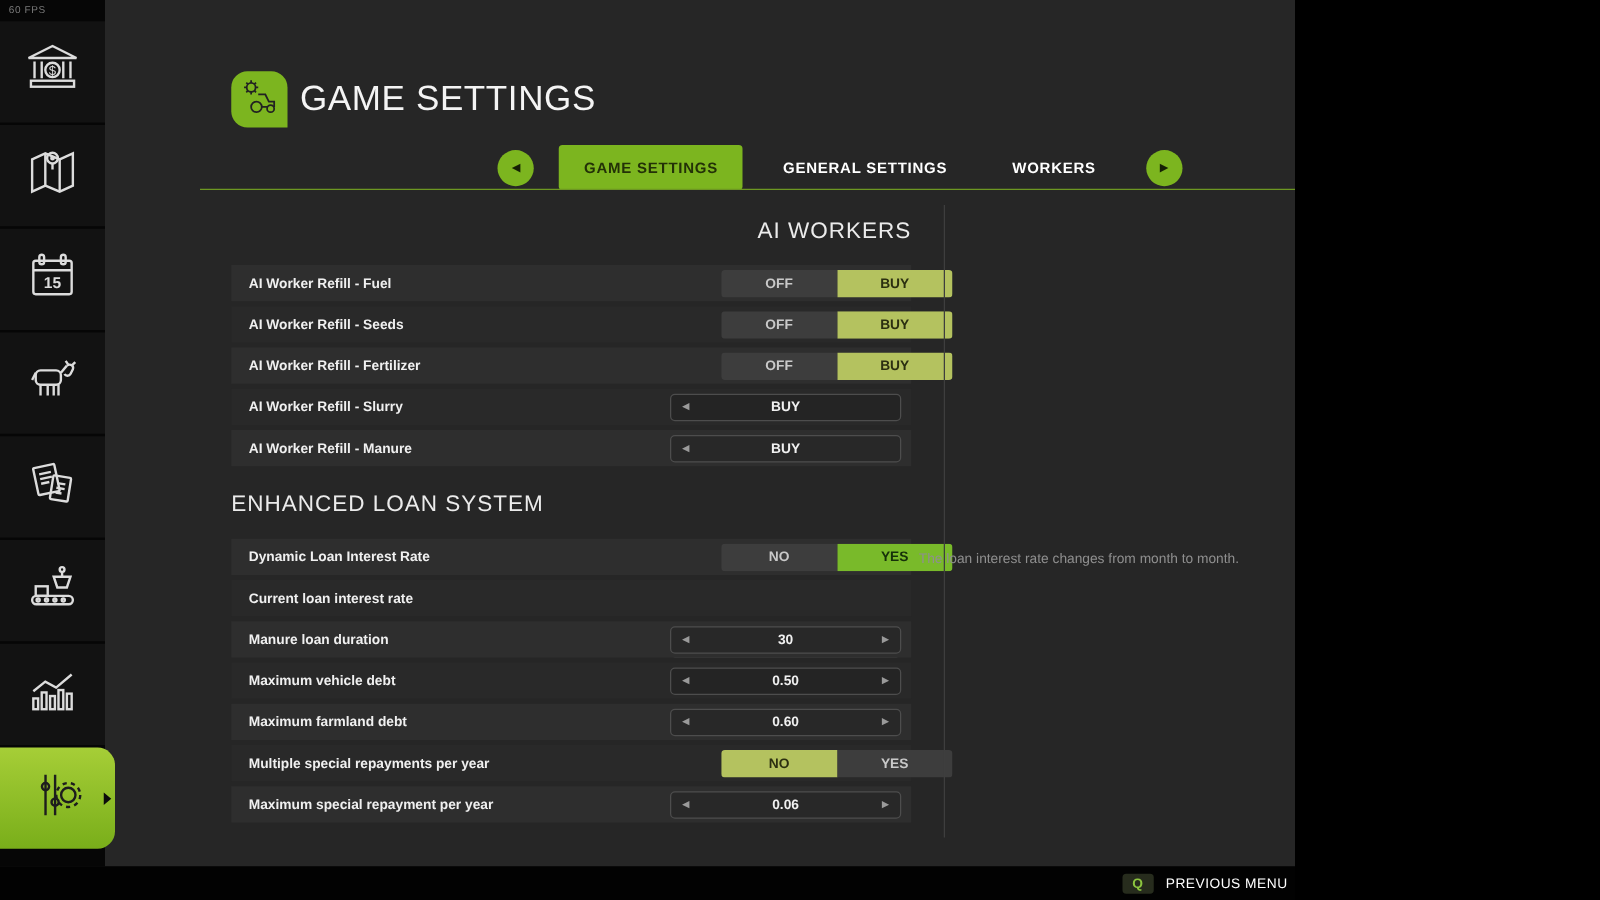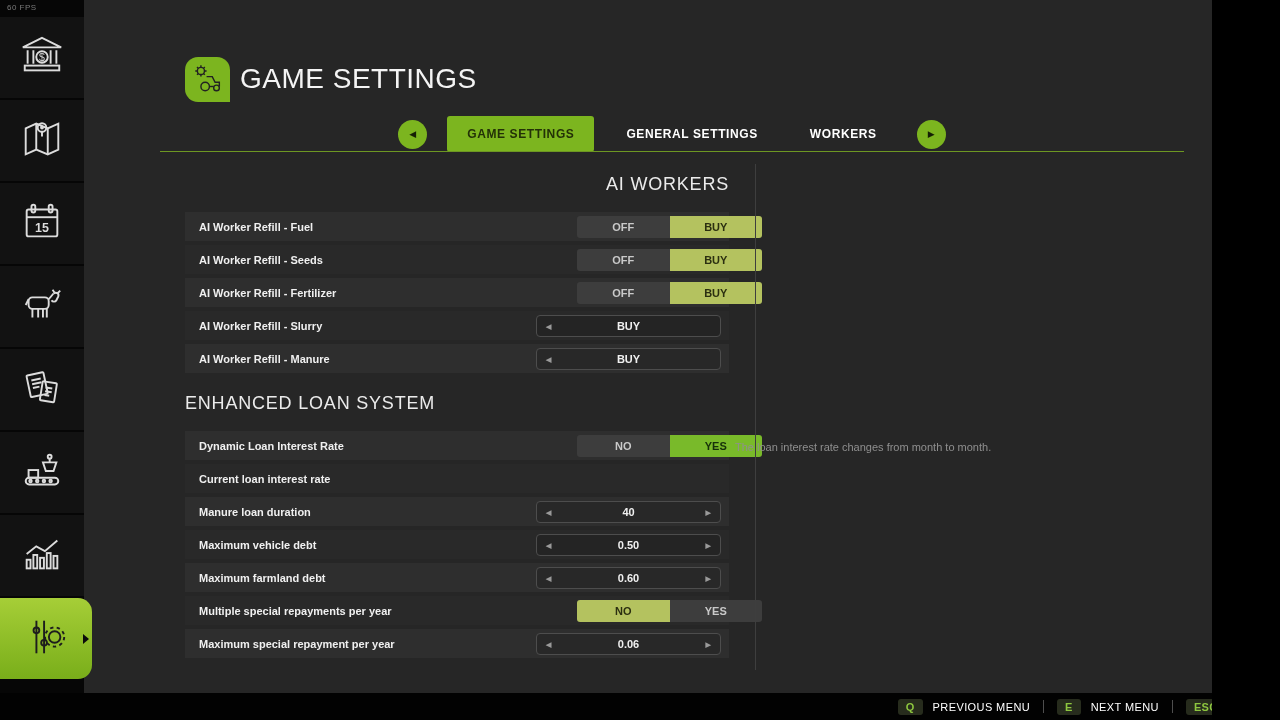--- a/index.html
+++ b/index.html
@@ -1,18 +1,18 @@
 <!DOCTYPE html>
 <html style="--accent-green: #7cb51f; --accent-green-bright: #79ba2a; --selected-olive: #b4c25f; --scroll-thumb: #8cc63e; --key-hint-green: #8dc63f;"><head>
 <meta charset="utf-8">
 <style>
   * { margin:0; padding:0; box-sizing:border-box; }
   html,body { background:#000; }
   .app {
-    position:relative; width:1212px; height:720px; overflow:hidden;
+    position:relative; width:1036px; height:720px; overflow:hidden;
     background:#262626; font-family:"Liberation Sans", sans-serif;
   }
 
   
   .sidebar { position:absolute; left:0; top:0; width:84px; height:693px; background:#060606; z-index:3; }
   .fps { position:absolute; top:3px; left:7px; font-size:8px; color:#7a7a7a; letter-spacing:.5px; }
   .tiles { position:absolute; top:17px; left:0; width:96px; }
   .tile {
     width:84px; height:81px; margin-bottom:2px; background:#121212;
     display:flex; align-items:center; justify-content:center; position:relative; color:#dcdcdc;
@@ -303,21 +303,21 @@
           <span class="label">Current loan interest rate</span>
           <div class="control">
             <div class="valuebox">3.8</div>
           </div>
         </div>
         <div class="row alt">
           <span class="label">Manure loan duration</span>
           <div class="control">
             <div class="spinner">
               <span class="sp-arrow sp-left">◀</span>
-              <span>40</span>
+              <span>30</span>
               <span class="sp-arrow sp-right">▶</span>
             </div>
           </div>
         </div>
         <div class="row">
           <span class="label">Maximum vehicle debt</span>
           <div class="control">
             <div class="spinner">
               <span class="sp-arrow sp-left">◀</span>
               <span>0.50</span>

